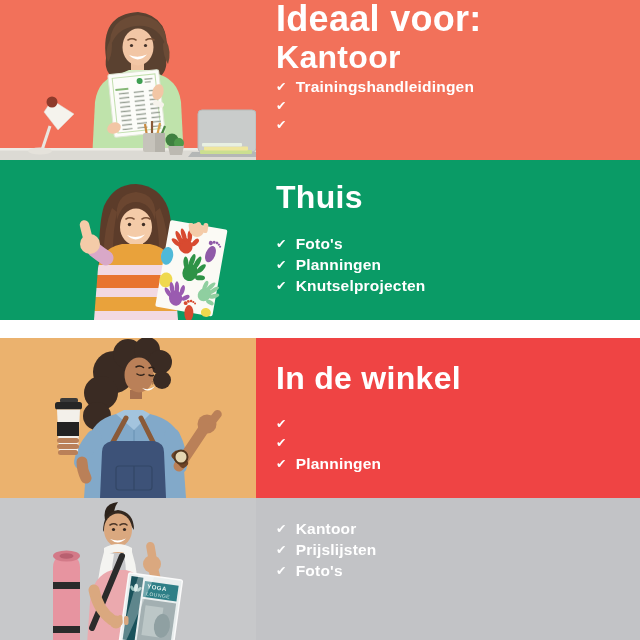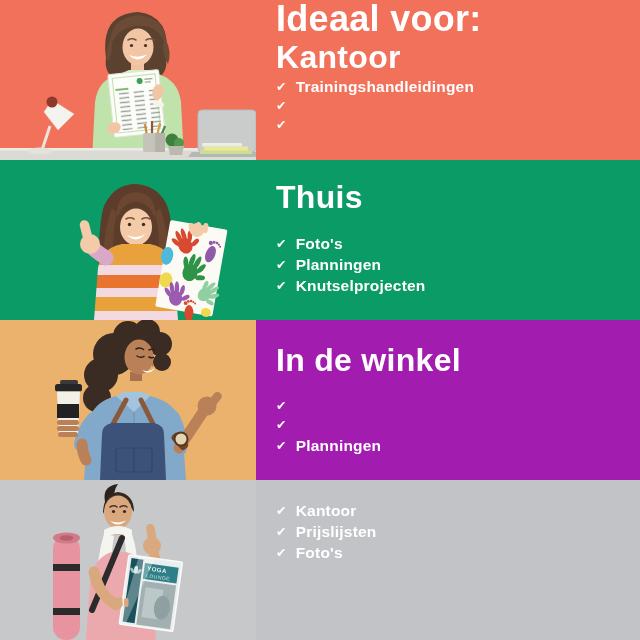--- a/index.html
+++ b/index.html
@@ -200,21 +200,21 @@
             <span>Planningen</span>
           </li>
         <li>
             <span class="check">✔</span>
             <span>Knutselprojecten</span>
           </li>
       </ul>
     </div>
   </div>
 
-  <div class="band" id="band-winkel" style="background: #a21caf;">
+  <div class="band" id="band-winkel" style="background: #ef4444; margin-top: 18px;">
     <div class="photo">
       <svg width="256" height="160" viewBox="0 0 256 160">
         <rect width="256" height="160" fill="#EBB26E"></rect>
         <g>
           <g fill="#3A2B23">
             <circle cx="114" cy="34" r="21"></circle>
               <circle cx="128" cy="16" r="15"></circle>
             <circle cx="147" cy="12" r="13"></circle>
               <circle cx="160" cy="24" r="12"></circle>
             <circle cx="101" cy="55" r="17"></circle>

